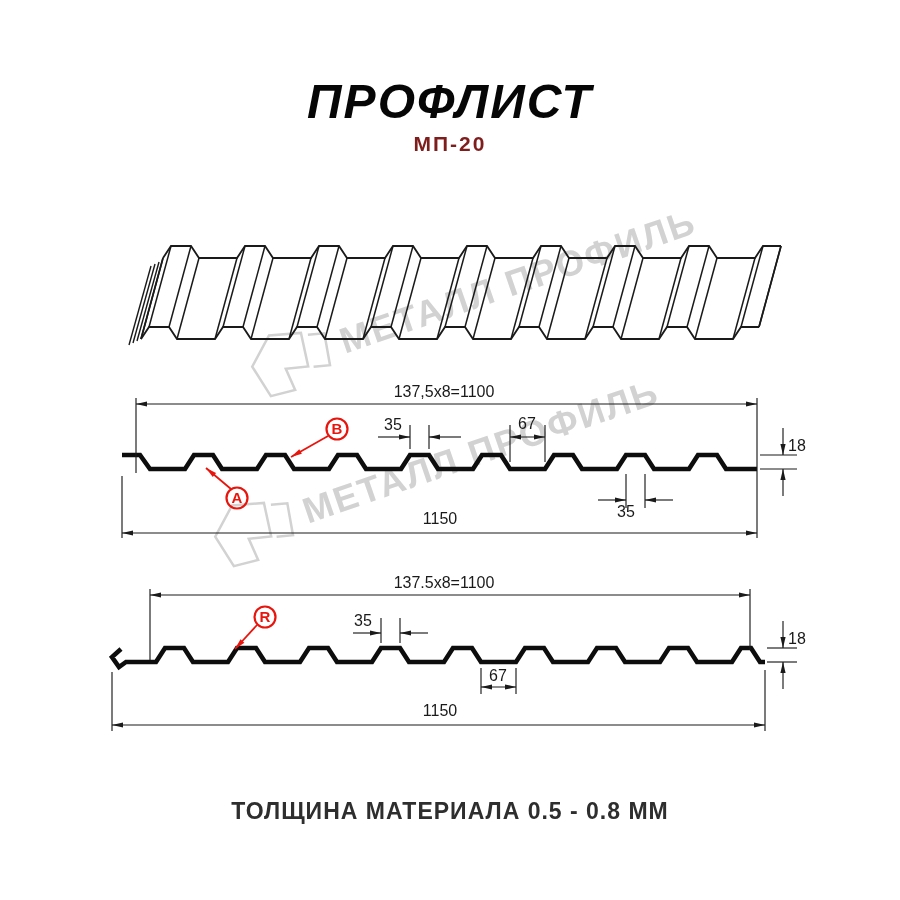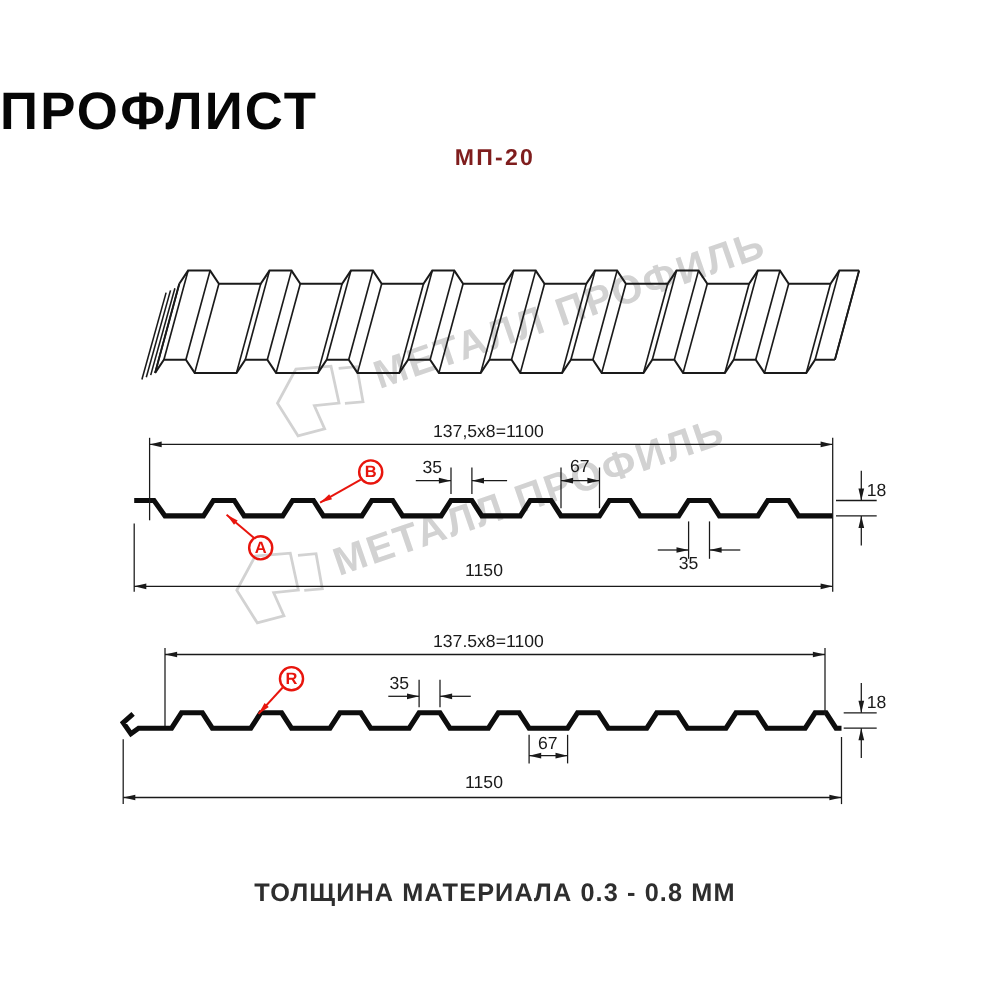--- a/index.html
+++ b/index.html
@@ -1,19 +1,19 @@
 <!DOCTYPE html>
 <html><head>
 <meta charset="utf-8">
 <style>
   html,body{margin:0;padding:0;background:#ffffff;}
   .page{position:relative;width:900px;height:900px;background:#ffffff;overflow:hidden;
         font-family:"Liberation Sans",sans-serif;}
-  .title{position:absolute;top:74px;left:0;width:900px;
-         font-size:48px;font-weight:bold;letter-spacing:2px;color:#060606;}
+  .title{position:absolute;top:74px;left:0;width:900px;text-align:center;
+         font-size:48px;font-weight:bold;letter-spacing:2px;color:#060606;font-style:italic;}
   .subtitle{position:absolute;top:132px;left:0;width:900px;text-align:center;
             font-size:21px;font-weight:600;letter-spacing:2px;color:#7f1d1d;}
   .footer{position:absolute;top:798px;left:0;width:900px;text-align:center;
           font-size:23px;font-weight:600;letter-spacing:1px;color:#2e2e2e;}
   svg{position:absolute;top:0;left:0;}
   svg text{font-family:"Liberation Sans",sans-serif;font-size:16px;fill:#1a1a1a;}
   .dim{text-anchor:middle;}
   .dim-start{text-anchor:start;}
   .red-letter{font-size:15px;font-weight:bold;fill:#e8150d;text-anchor:middle;}
   .wm-text{font-size:36px;font-weight:bold;fill:#d2d2d2;letter-spacing:2px;}
@@ -173,14 +173,14 @@
     <text class="dim" x="444" y="588">137.5x8=1100</text>
     <text class="dim" x="363" y="626">35</text>
     <text class="dim" x="498" y="681">67</text>
     <text class="dim-start" x="788" y="644">18</text>
     <text class="dim" x="440" y="716">1150</text>
 
     <circle cx="265" cy="617" r="10.5" fill="none" stroke="#e8150d" stroke-width="2.2"></circle>
     <text class="red-letter" x="265" y="622">R</text>
   </svg>
 
-  <div class="footer">ТОЛЩИНА МАТЕРИАЛА 0.3 - 0.8 ММ</div>
+  <div class="footer">ТОЛЩИНА МАТЕРИАЛА 0.5 - 0.8 ММ</div>
 </div>
 
 </body></html>

